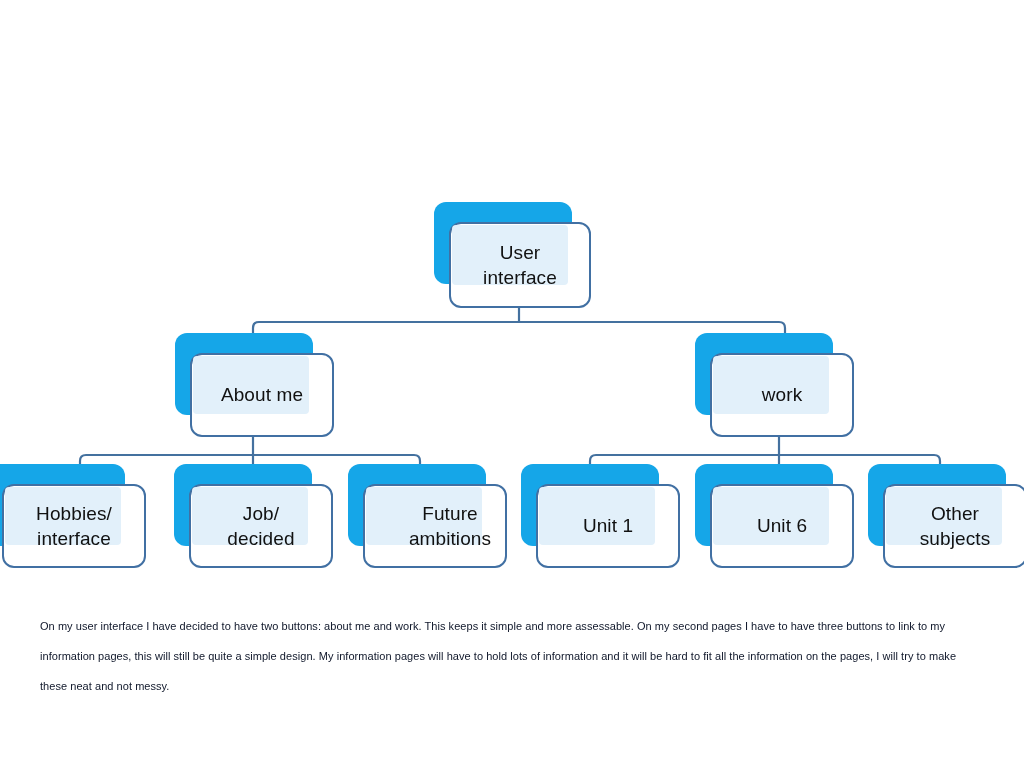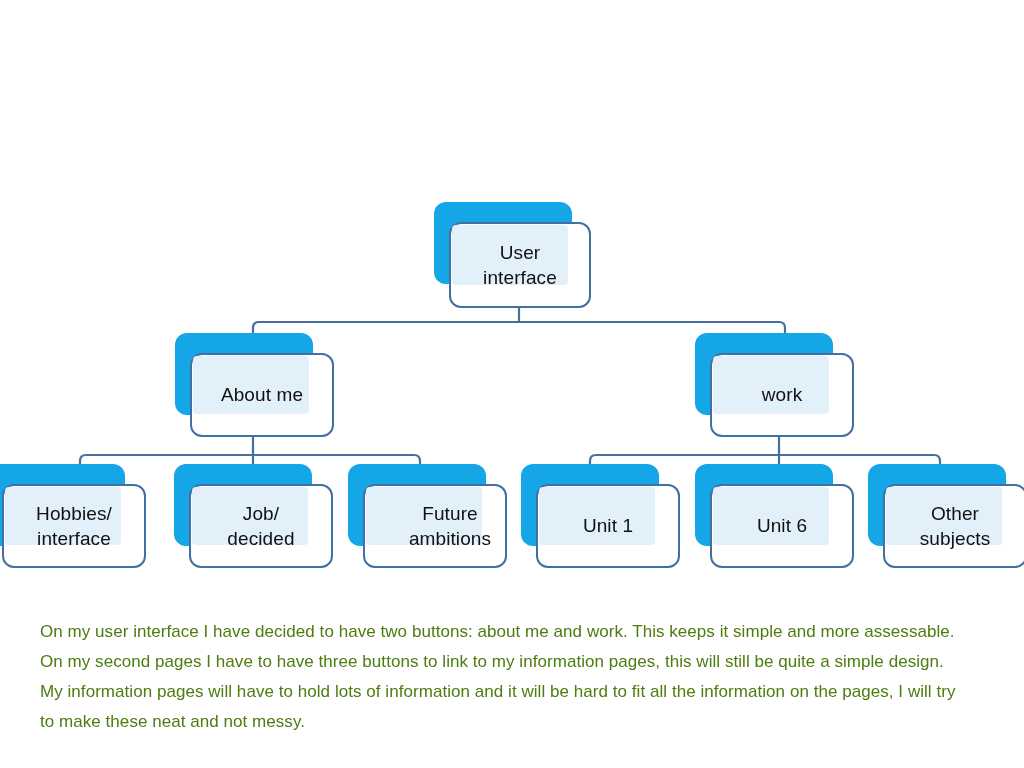--- a/index.html
+++ b/index.html
@@ -61,23 +61,23 @@
     white-space:pre-line;
     z-index:3;
   }
 
   
   #caption{
     position:absolute;
     left:40px;
     top:600px;
     width:920px;
-    font-size:17px;
+    font-size:11px;
     line-height:30px;
-    color:#4d7c0f;
+    color:#0f172a;
     letter-spacing:.05px;
   }
 </style>
 </head>
 <body>
 
 <div id="stage">
 
   <svg id="wires" viewBox="0 0 1024 768" width="1024" height="768" xmlns="http://www.w3.org/2000/svg">
     <g fill="none" stroke="#44719F" stroke-width="2.2" stroke-linecap="butt">

